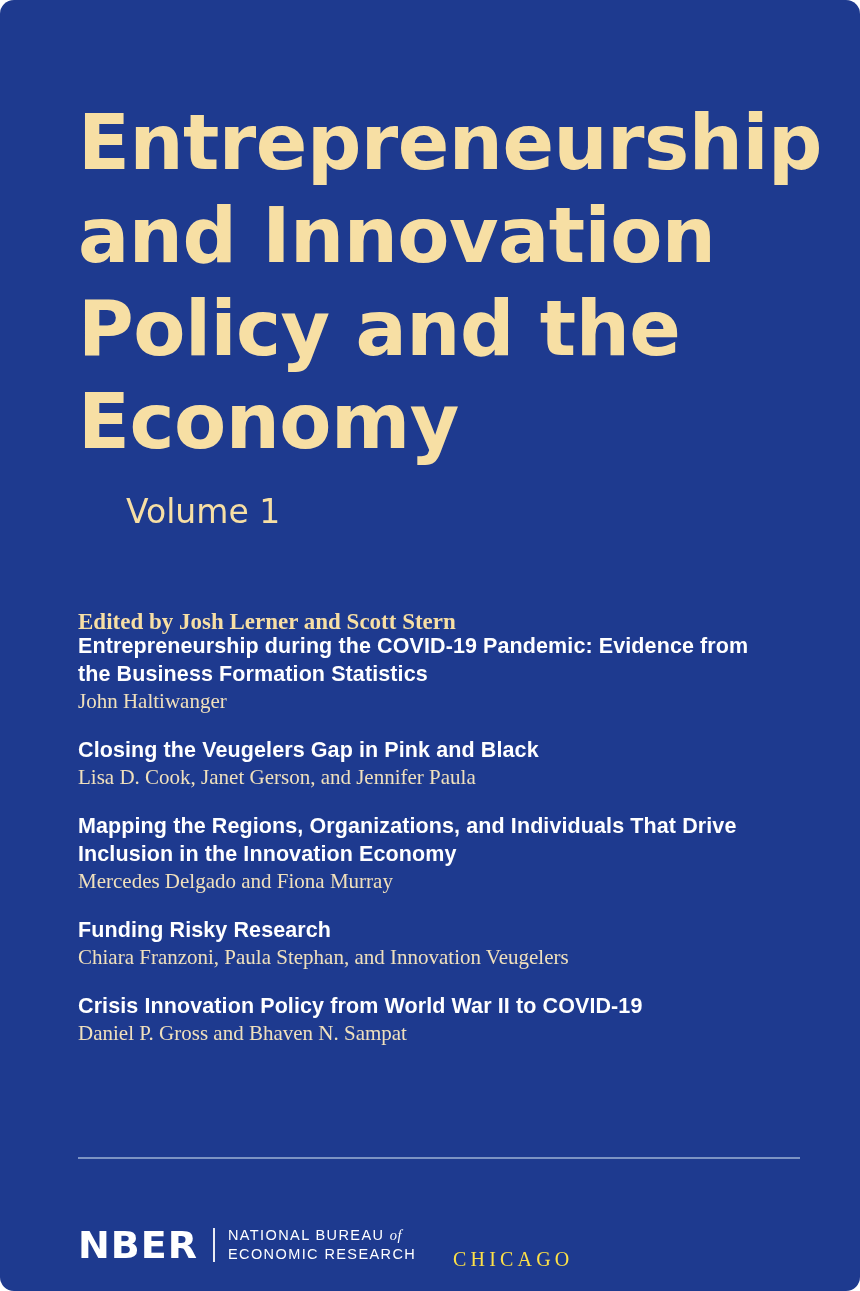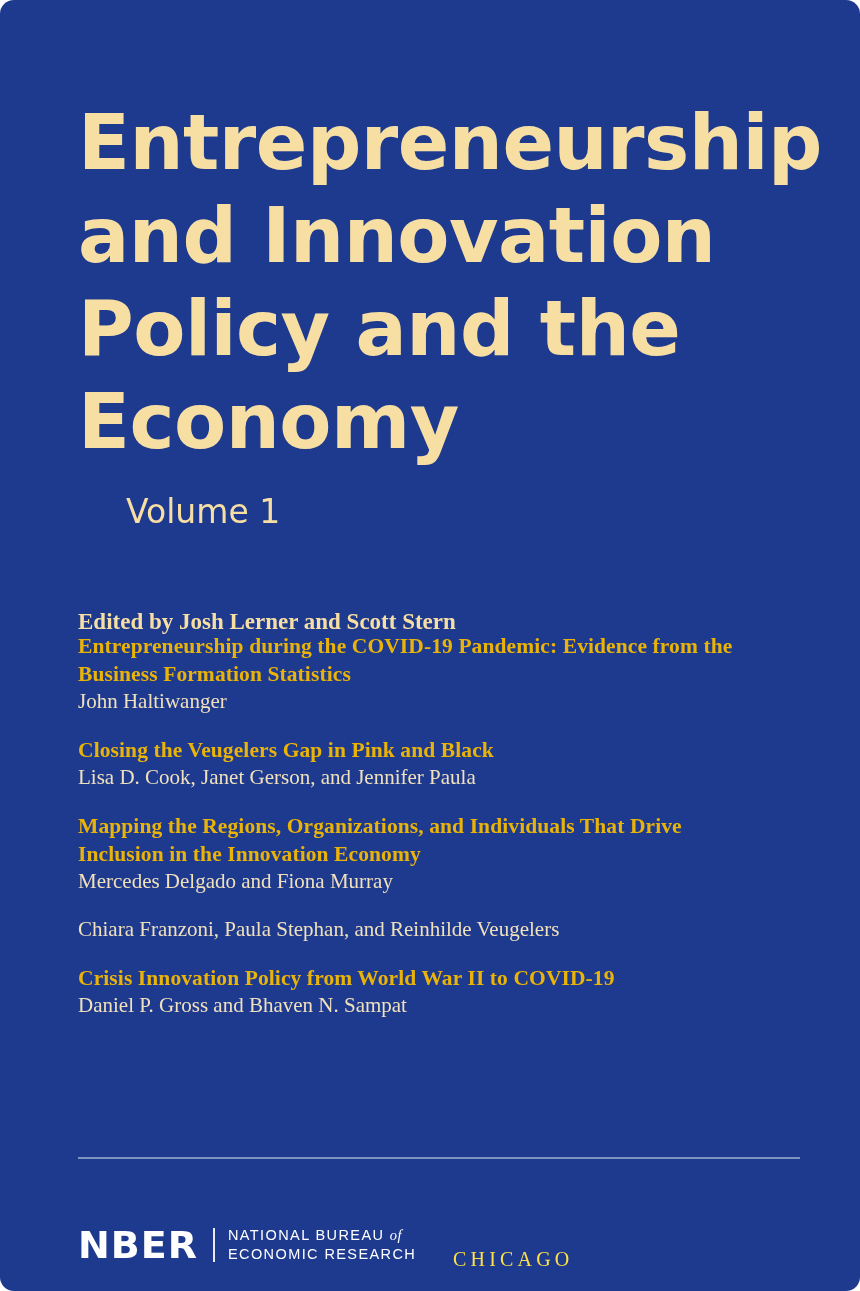--- a/index.html
+++ b/index.html
@@ -75,22 +75,22 @@
   .contents {
     position: absolute;
     top: 632px;
     left: 0;
     right: 40px;
   }
   .entry {
     margin-bottom: 21px;
   }
   .entry-title {
-    color: #eab308;
-    font-family: Liberation Serif, serif;
+    color: #ffffff;
+    font-family: Liberation Sans, sans-serif;
     font-weight: 700;
     font-size: 21.5px;
     line-height: 28px;
     letter-spacing: 0.1px;
   }
   .entry-authors {
     color: #f0e0bc;
     font-family: "Liberation Serif", serif;
     font-weight: 400;
     font-size: 21px;
@@ -185,21 +185,22 @@
       </div>
       <div class="entry">
         <div class="entry-title">Closing the Veugelers Gap in Pink and Black</div>
         <div class="entry-authors">Lisa D. Cook, Janet Gerson, and Jennifer Paula</div>
       </div>
       <div class="entry">
         <div class="entry-title">Mapping the Regions, Organizations, and Individuals That Drive Inclusion in the Innovation Economy</div>
         <div class="entry-authors">Mercedes Delgado and Fiona Murray</div>
       </div>
       <div class="entry">
-        <div class="entry-authors">Chiara Franzoni, Paula Stephan, and Reinhilde Veugelers</div>
+        <div class="entry-title">Funding Risky Research</div>
+        <div class="entry-authors">Chiara Franzoni, Paula Stephan, and Innovation Veugelers</div>
       </div>
       <div class="entry">
         <div class="entry-title">Crisis Innovation Policy from World War II to COVID-19</div>
         <div class="entry-authors">Daniel P. Gross and Bhaven N. Sampat</div>
       </div>
     </div>
 
   </div>
 
   <div class="rule"></div>

